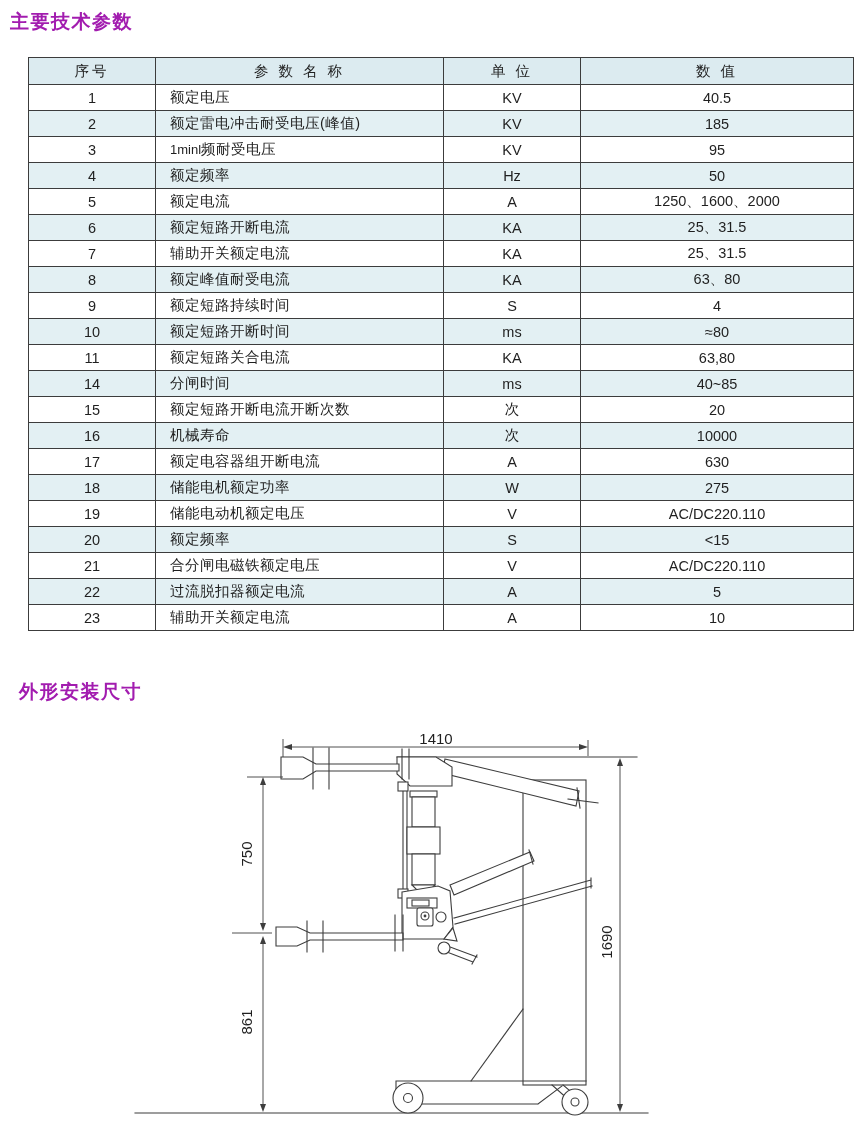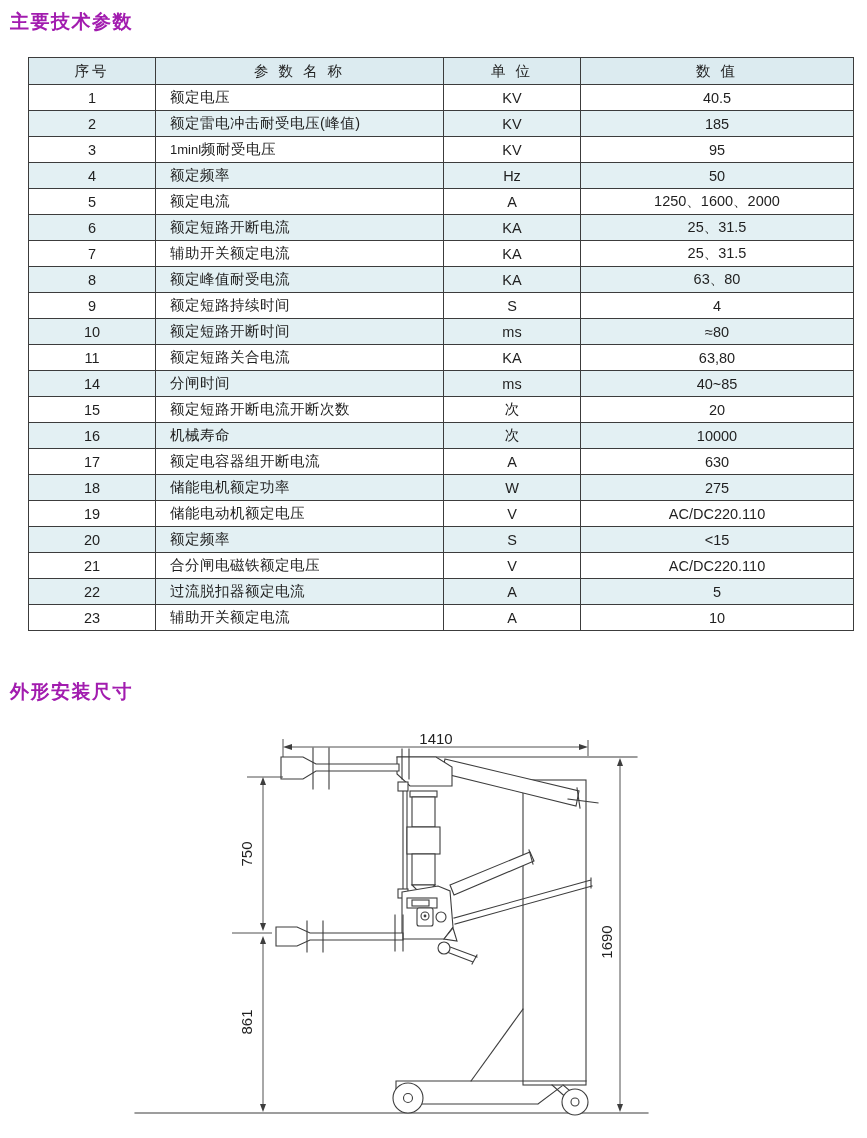--- a/index.html
+++ b/index.html
@@ -5,21 +5,21 @@
   html,body{margin:0;padding:0;}
   body{
     width:867px;height:1138px;position:relative;background:#ffffff;
     font-family:"Liberation Sans",sans-serif;overflow:hidden;
   }
   .sec-title{
     position:absolute;left:10px;color:#a21caf;font-weight:bold;
     font-size:19px;letter-spacing:1.5px;white-space:nowrap;
   }
   #title-main{top:9px;}
-  #title-dim{top:679px;}
+  #title-dim{top:679px;margin-left:9px;}
   table#params{
     position:absolute;left:28px;top:57px;width:825px;
     border-collapse:collapse;table-layout:fixed;
     border:1.5px solid #3c3c3c;
   }
   #params th,#params td{
     border:1px solid #3c3c3c;font-size:14.5px;color:#1f1f1f;
     text-align:center;padding:0;height:25px;overflow:hidden;white-space:nowrap;
   }
   #params th{

